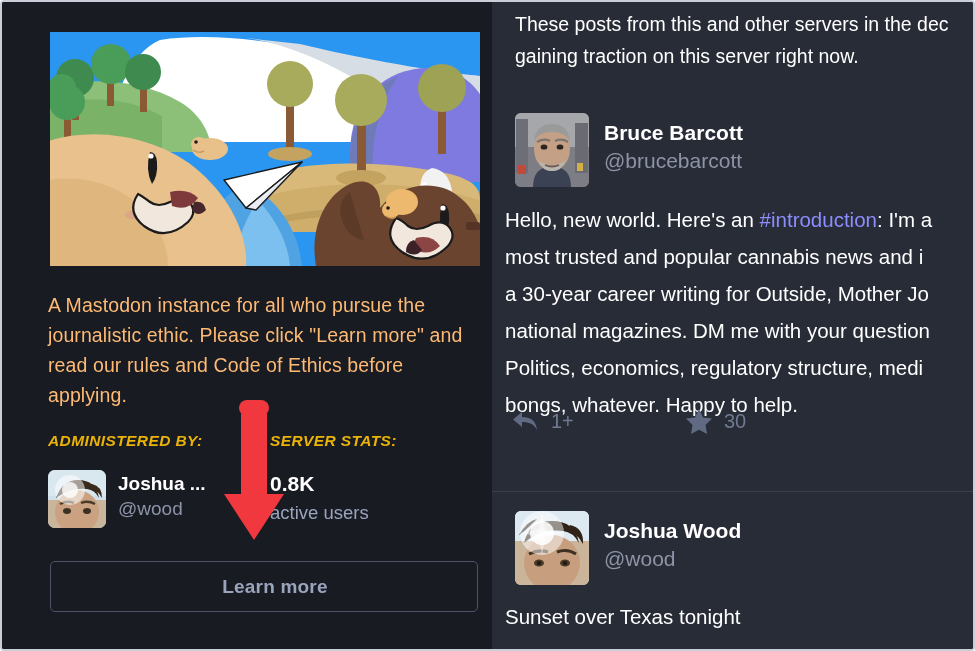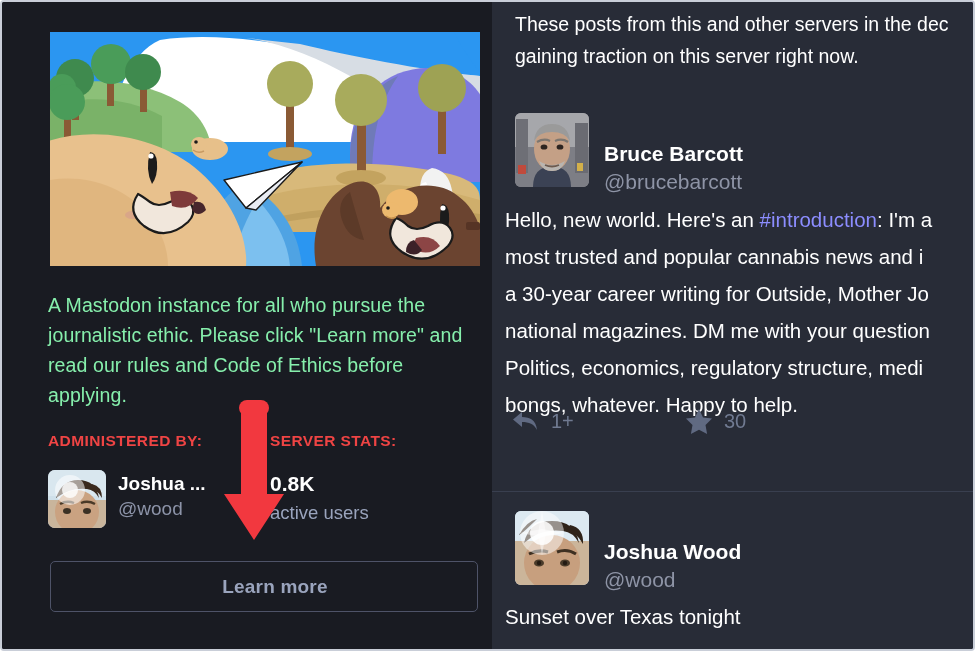--- a/index.html
+++ b/index.html
@@ -44,35 +44,36 @@
     overflow: hidden;
     background: #2b96f1;
   }
   #hero svg { display: block; width: 430px; height: 234px; }
 
   
   #server-desc {
     position: absolute;
     left: 46px; top: 288px;
     width: 424px;
-    color: #86efac;
+    color: #fdba74;
     font-size: 19.5px;
     line-height: 30px;
     font-weight: 400;
     letter-spacing: 0.1px;
   }
 
   
   .col-head {
     position: absolute;
-    color: #ef4444;
+    color: #eab308;
     font-size: 15.5px;
     font-weight: 700;
     letter-spacing: 0.4px;
     text-transform: uppercase;
+    font-style: italic;
   }
   #admin-head { left: 46px; top: 430px; }
   #stats-head { left: 268px; top: 430px; }
 
   #admin-row {
     position: absolute;
     left: 46px; top: 468px;
     display: flex;
     align-items: flex-start;
     gap: 12px;
@@ -186,21 +187,20 @@
     flex: 0 0 auto;
   }
   .avatar-md svg { display: block; width: 74px; height: 74px; }
   .post-names { padding-top: 6px; }
   .post-display {
     color: #ffffff;
     font-size: 21px;
     font-weight: 700;
     line-height: 27px;
     white-space: nowrap;
-    margin-top: 21px;
   }
   .post-handle {
     color: #8e94a6;
     font-size: 21px;
     font-weight: 400;
     line-height: 30px;
     white-space: nowrap;
   }
   .post-body {
     position: absolute;

